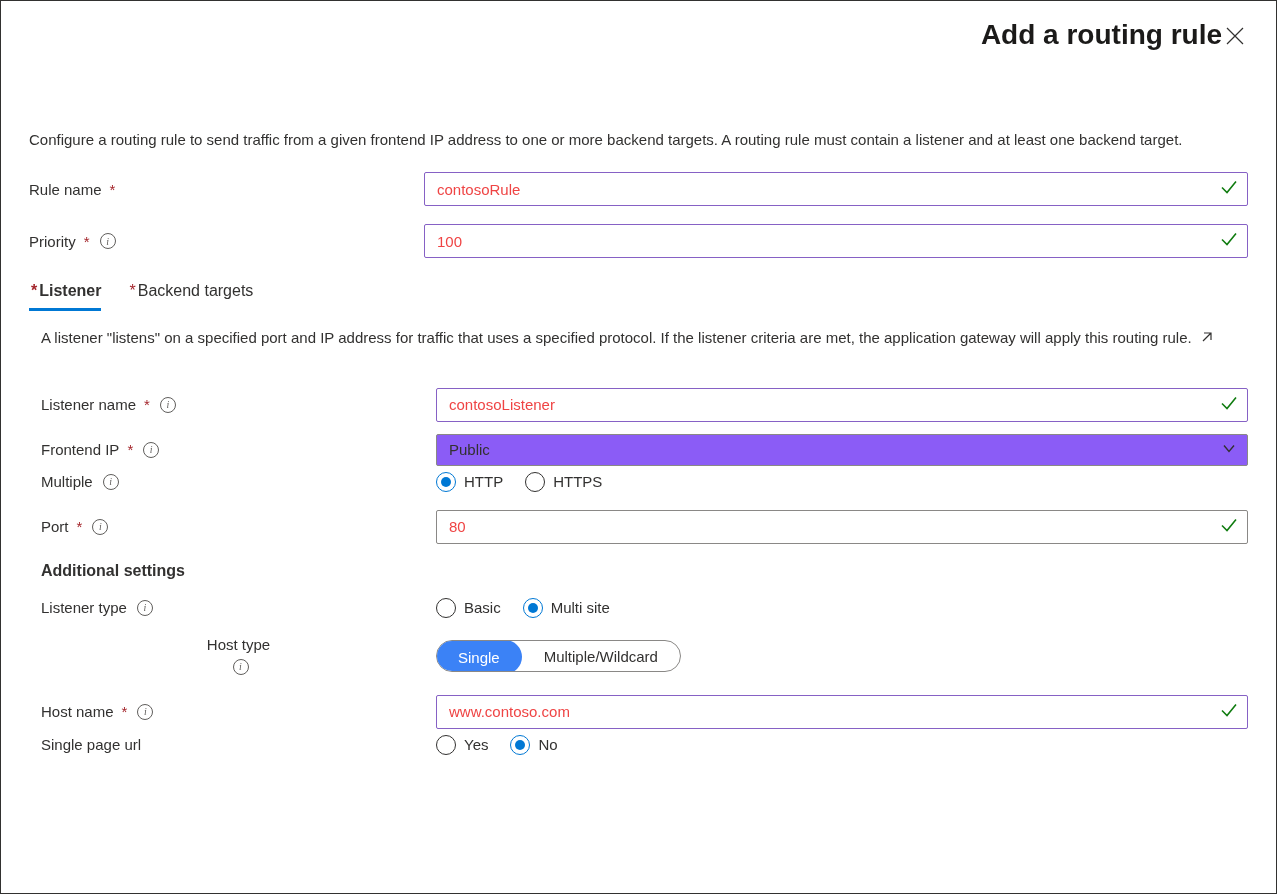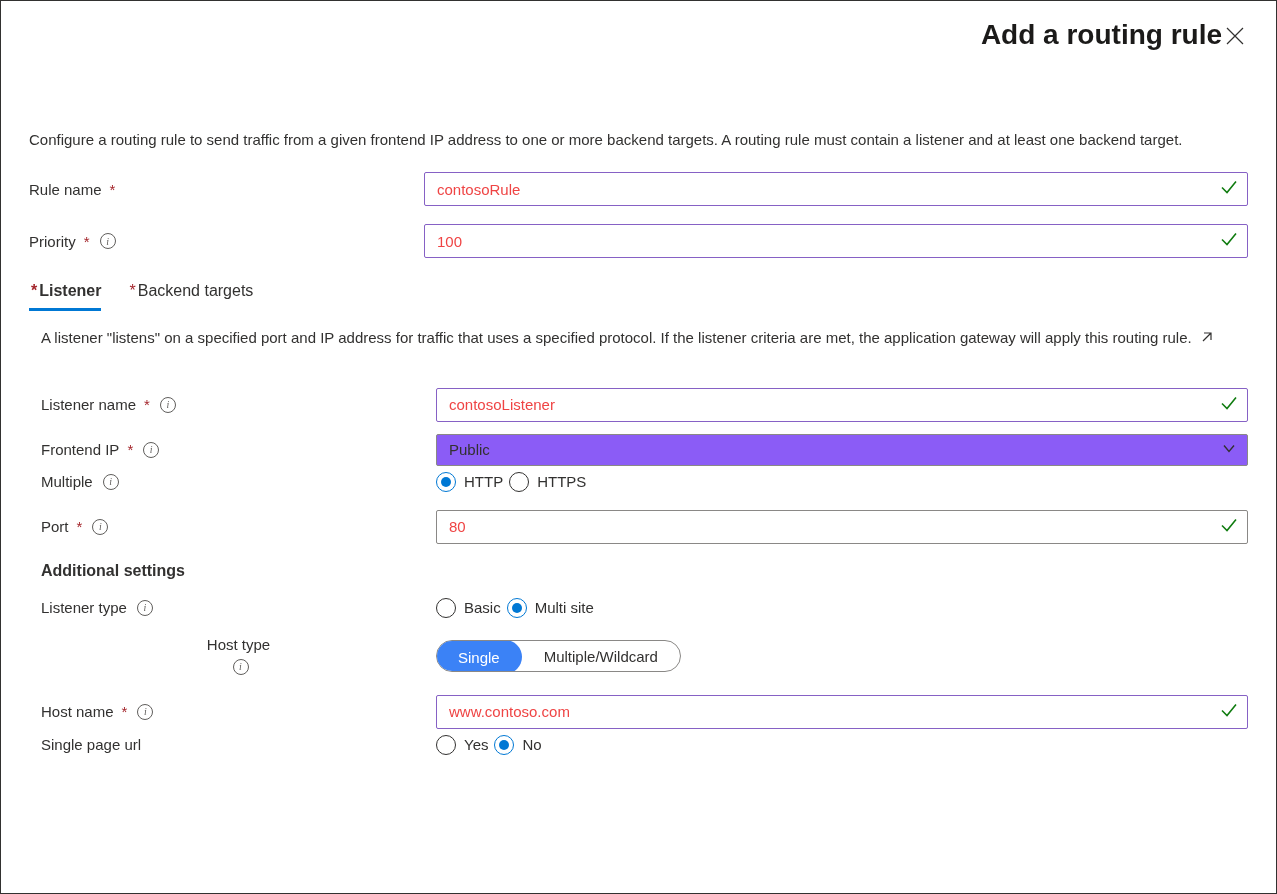--- a/index.html
+++ b/index.html
@@ -26,21 +26,21 @@
   .select { width: 100%; height: 32px; border: 1px solid #8a8886; border-radius: 2px; padding: 0 36px 0 12px; font-size: 15px; font-family: inherit; color:#323130; background:#8b5cf6; appearance:none; -webkit-appearance:none; }
   .chevron { position: absolute; right: 12px; top: 50%; transform: translateY(-50%); pointer-events:none;}
   .tabs { display: flex; gap: 26px; margin-top: 8px; margin-bottom: 8px; }
   .tab { font-size: 16px; padding: 6px 0 8px 0; cursor: pointer; color:#323130; }
   .tab .req { color:#a4262c; margin-right:2px;}
   .tab.active { font-weight: 700; border-bottom: 3px solid #0078d4; }
   .tab-desc { margin-top: 16px; font-size: 15px; line-height:1.45; max-width:1200px; padding-left:12px; }
   .ext-link-icon { display:inline-block; vertical-align:-1px; margin-left:4px;}
   .tab-form { margin-top: 38px; padding-left: 12px; }
   .section-heading { font-weight:600; font-size:16px; margin:14px 0 18px 0; }
-  .radio-group { display: flex; gap: 6px; align-items:center; }
+  .radio-group { display: flex; gap: 22px; align-items:center; }
   .radio { display: inline-flex; align-items: center; gap: 8px; cursor:pointer; font-size:15px;}
   .radio-circle { width:20px; height:20px; border:1px solid #323130; border-radius:50%; display:flex; align-items:center; justify-content:center; flex:0 0 20px;}
   .radio-circle.checked { border-color:#0078d4; border-width:1px;}
   .radio-dot { width:10px; height:10px; border-radius:50%; background:#0078d4; display:none;}
   .radio-circle.checked .radio-dot { display:block; }
   .pill-group { display:inline-flex; border:1px solid #8a8886; border-radius:18px; overflow:hidden; height:32px; }
   .pill { padding: 0 22px; display:flex; align-items:center; font-size:15px; cursor:pointer; }
   .pill.active { background:#3b82f6; color:#fff; border-radius:18px; margin:-1px 0 -1px -1px; height:34px;}
 </style>
 </head>

